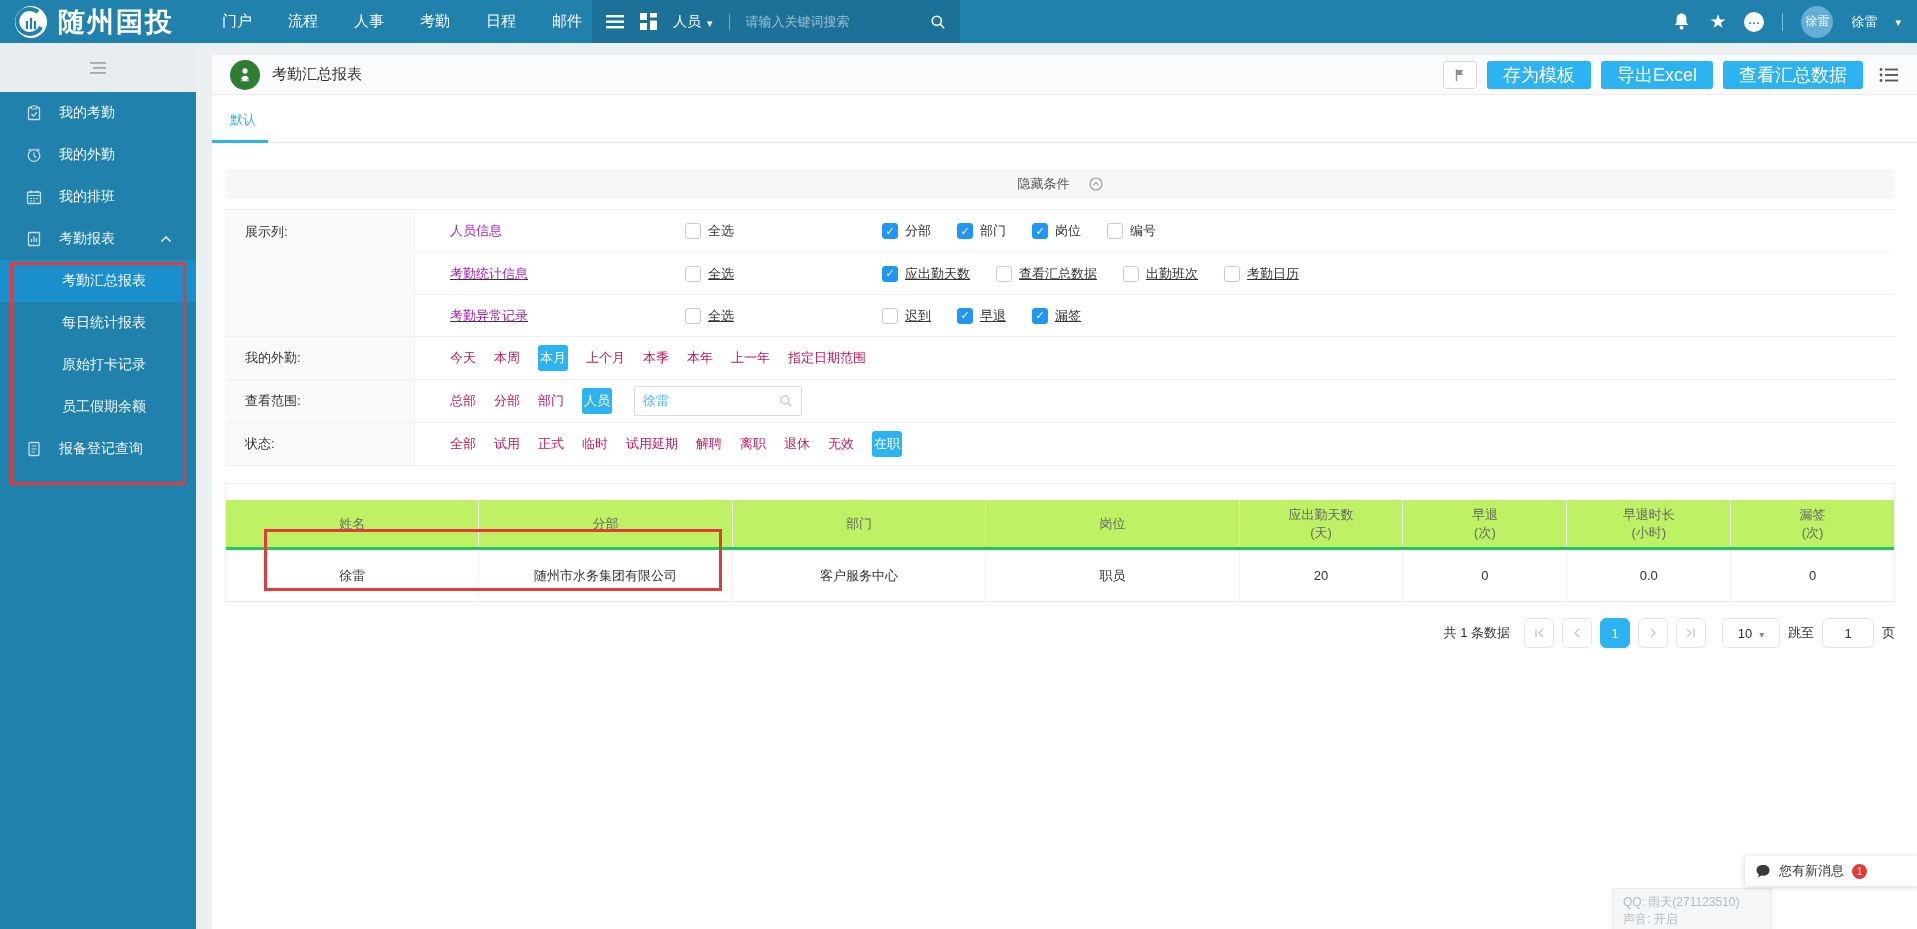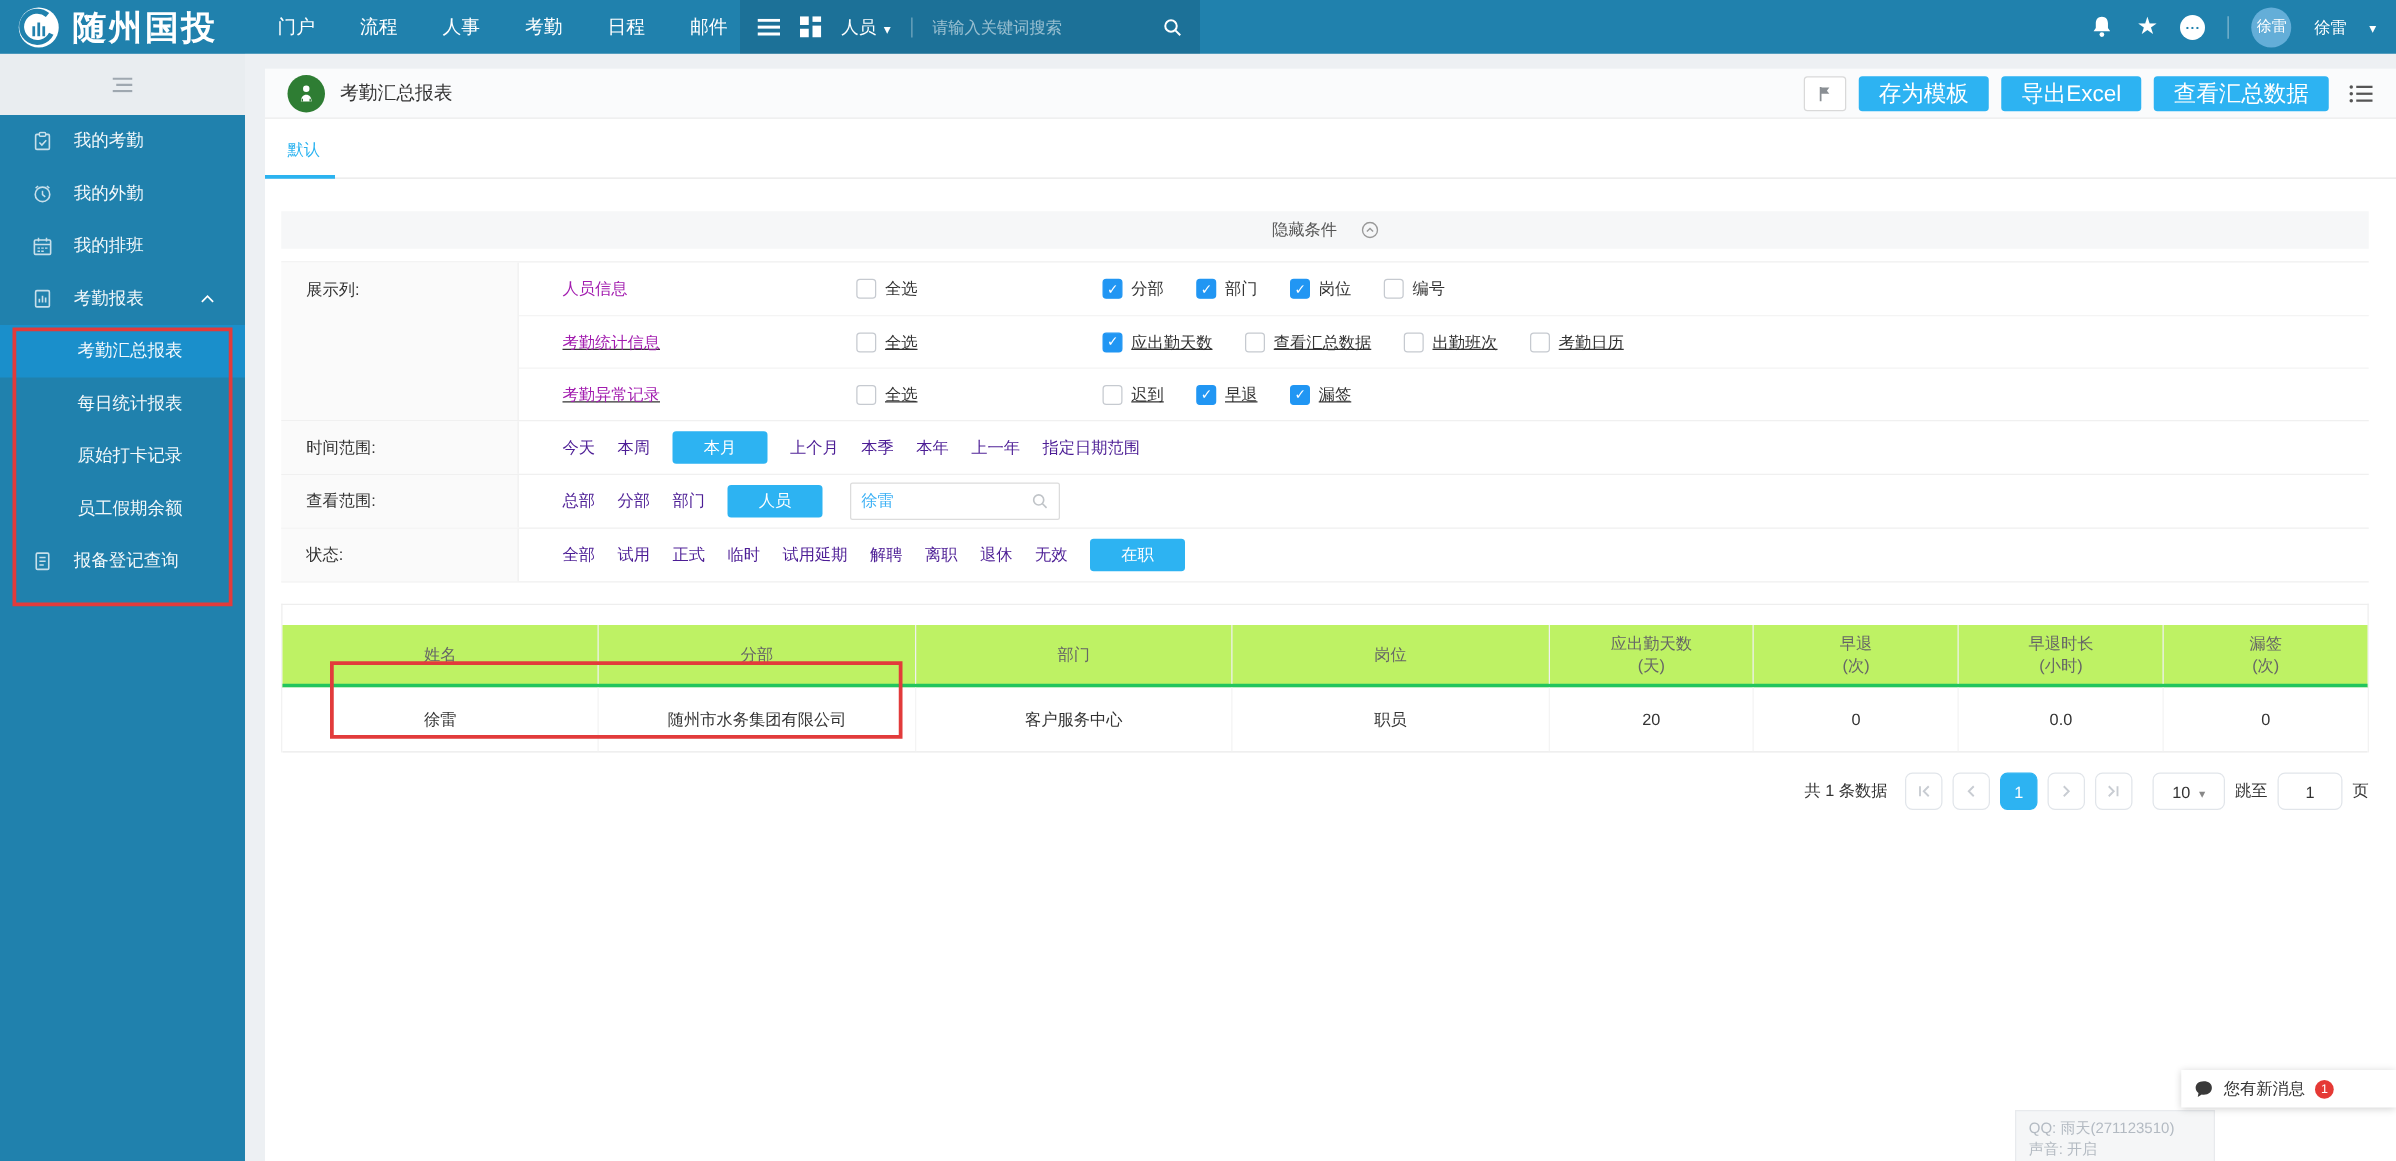--- a/index.html
+++ b/index.html
@@ -65,22 +65,22 @@
   .sub-row { height:42px; display:flex; align-items:center; }
   .sub-row + .sub-row { border-top:1px solid #f4f4f4;text-decoration:underline; }
   .cat { width:270px; padding-left:35px; color:#a21caf; }
   .selall { width:197px; display:flex; align-items:center; }
   .opts { display:flex; align-items:center; gap:26px; }
   .f-body { flex:1; height:42px; display:flex; align-items:center; padding-left:35px; gap:18px; }
   .cb-item { display:flex; align-items:center; gap:7px; cursor:pointer; }
   .cb { width:16px; height:16px; border:1px solid #c6cad0; border-radius:3px; background:#fff; position:relative; flex-shrink:0; }
   .cb.on { background:#2196f3; border-color:#2196f3; }
   .cb.on::after { content:"✓"; position:absolute; left:2.5px; top:0.5px; color:#fff; font-size:11px; font-weight:bold; }
-  .opt { cursor:pointer; color:#4c1d95; white-space:nowrap; }
-  .chip { background:#2db3f2; color:#fff; padding:4px 25px; border-radius:3px; }
+  .opt { cursor:pointer; color:#be185d; white-space:nowrap; }
+  .chip { background:#2db3f2; color:#fff; padding:4px 2px; border-radius:3px; }
   .scope-box { width:168px; height:30px; border:1px solid #dcdcdc; border-radius:2px; display:flex; align-items:center; padding:0 8px; margin-left:4px; }
   .scope-box input { flex:1; border:none; outline:none; font-size:13px; color:#3db1f5; font-family:inherit; min-width:0; }
 
   
   .table-wrap { position:relative; margin-top:17px; }
   .dtable { border:1px solid #eeeeee; border-bottom:none; }
   .thead { display:flex; height:50px; background:#bef264; border-bottom:3px solid #22c55e;margin-top:16px; }
   .th { flex:1.55; display:flex; flex-direction:column; align-items:center; justify-content:center; color:#666; line-height:1.35; border-right:1px solid #f0f0f0; }
   .th:last-child { border-right:none; }
   .th.narrow { flex:1; }
@@ -351,21 +351,21 @@
                 <span class="cb-item">
                     <span class="cb on"></span>
                     <span>漏签</span>
                   </span>
               </span>
             </div>
           </div>
         </div>
 
         <div class="f-row">
-          <div class="f-label mid">时间范围:</div>
+          <div class="f-label mid">我的外勤:</div>
           <div class="f-body">
             <span class="opt">今天</span>
             <span class="opt">本周</span>
             <span class="opt chip">本月</span>
             <span class="opt">上个月</span>
             <span class="opt">本季</span>
             <span class="opt">本年</span>
             <span class="opt">上一年</span>
             <span class="opt">指定日期范围</span>
           </div>

